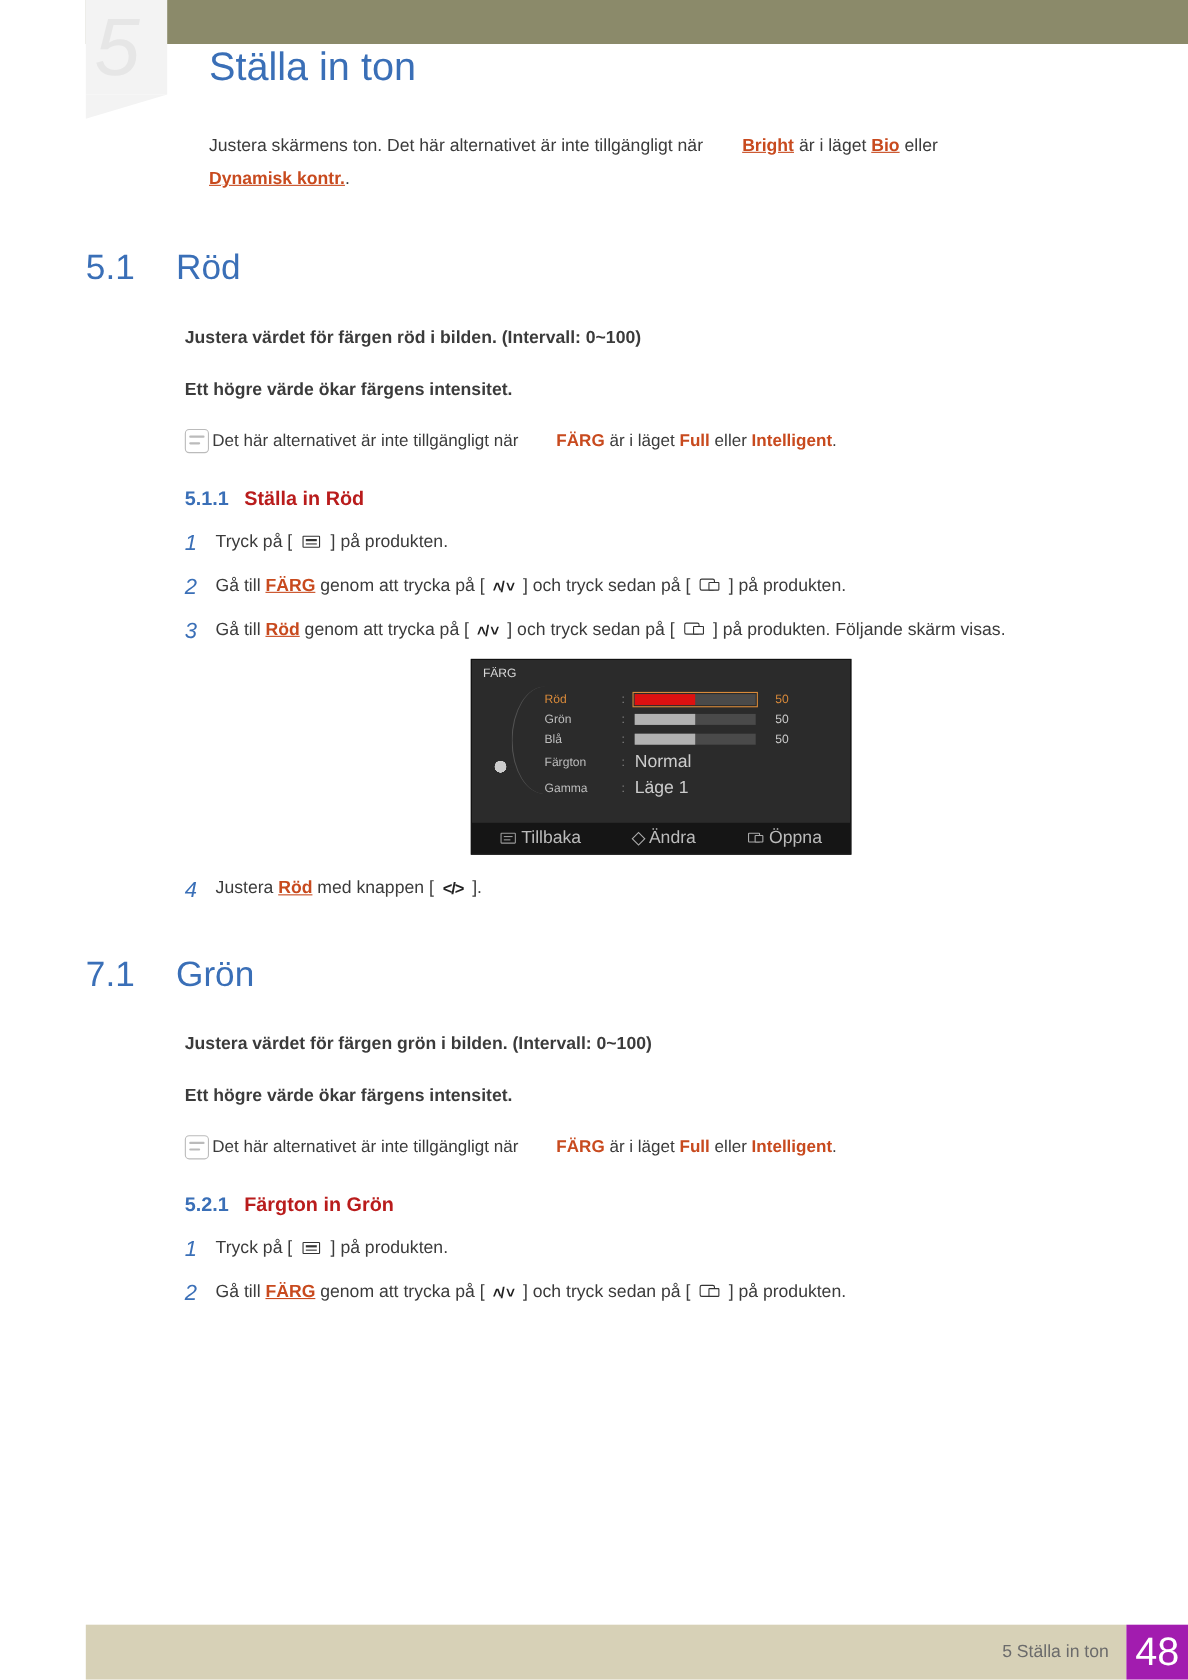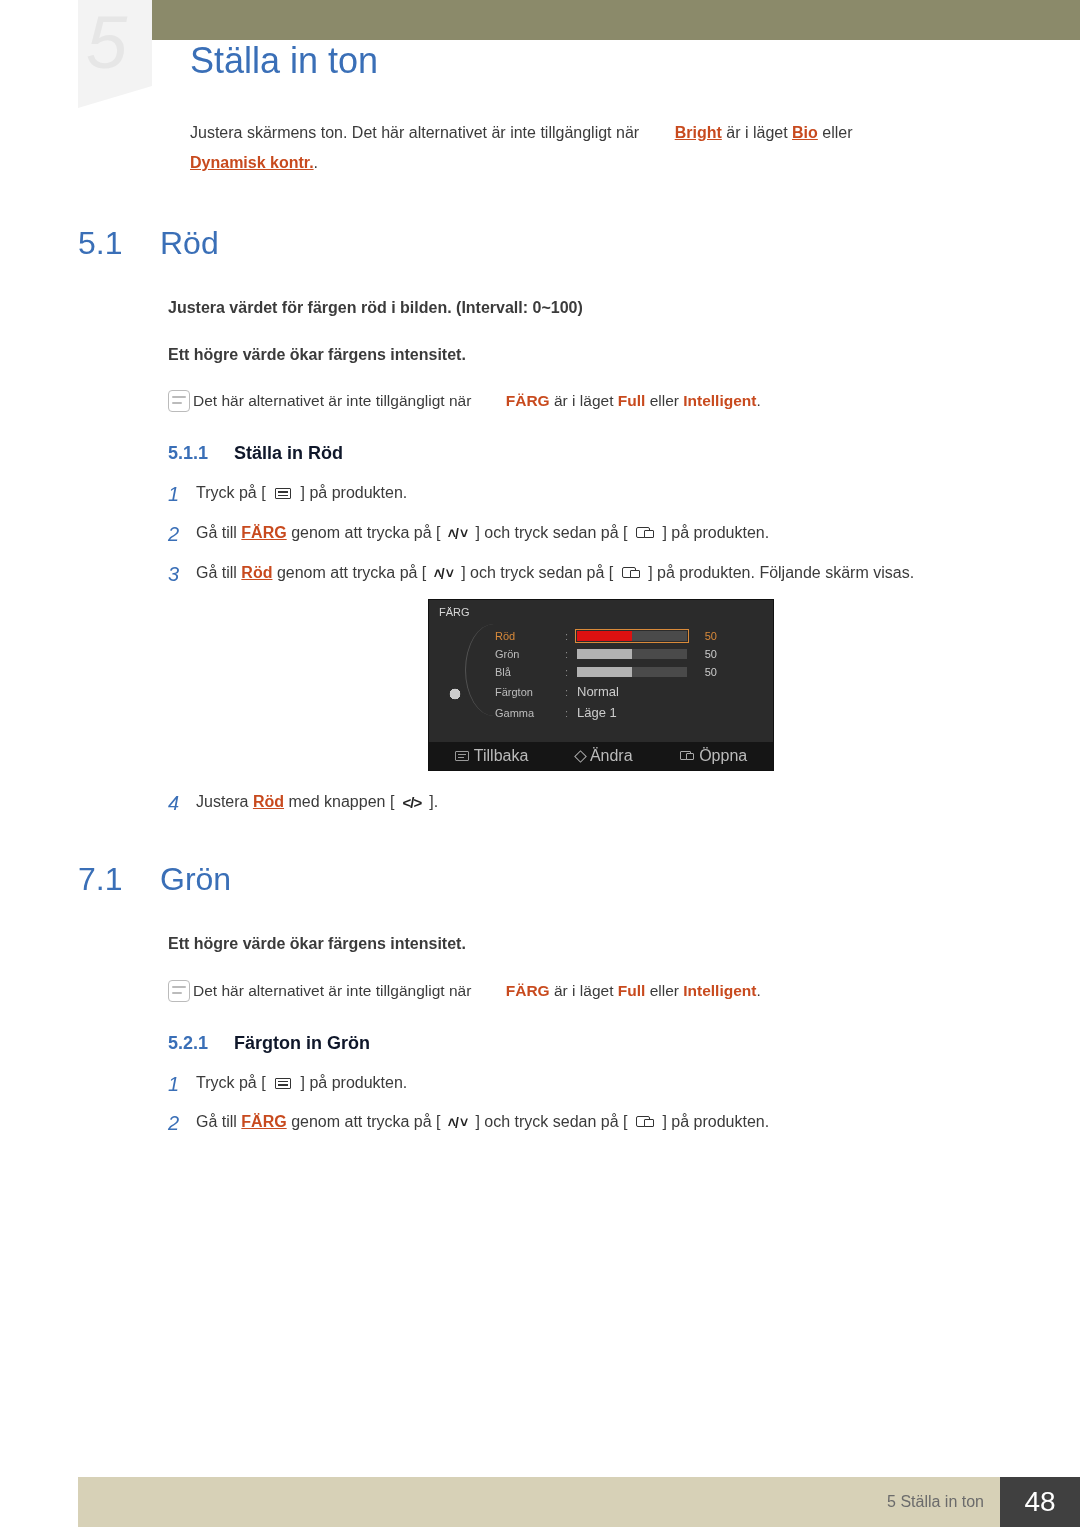--- a/index.html
+++ b/index.html
@@ -113,27 +113,27 @@
     background: #bbb;
     border-radius: 1px;
   }
   .note-icon::before { top: 5px; }
   .note-icon::after { top: 11px; width: 10px; }
   .note-text { line-height: 1.55; font-size: 15.5px; }
   .note-text .orange { color: #c84a1e; }
   .note-text .bold { font-weight: 700; }
   .subsec-row {
     display: flex;
-    gap: 26px;
+    gap: 14px;
     margin-top: 22px;
     margin-bottom: 16px;
     text-align: right;
   }
   .subsec-num { color: #3a6fb7; font-weight: 700; font-size: 18px; }
-  .subsec-title { color: #0f172a; font-weight: 700; font-size: 18px; }
+  .subsec-title { color: #b91c1c; font-weight: 700; font-size: 18px; }
   ol.steps {
     list-style: none;
     counter-reset: step;
   }
   ol.steps > li {
     counter-increment: step;
     position: relative;
     padding-left: 28px;
     margin-bottom: 14px;
     line-height: 1.6;
@@ -298,21 +298,21 @@
     outline: 1px solid #d98a3a;
     outline-offset: 1px;
   }
   .osd-val {
     width: 24px;
     text-align: right;
     font-size: 11px;
     color:#ccc;
   }
   .osd-val.sel { color:#d98a3a; }
-  .osd-text { font-size: 13px; color: #ccc; }
+  .osd-text { font-size: 16px; color: #ccc; }
   .osd-footer {
     background: #151515;
     display: flex;
     justify-content: space-around;
     align-items: center;
     padding: 5px 6px;
     font-size: 16px;
     color: #bbb;
     gap: 8px;
   }
@@ -373,27 +373,27 @@
     flex: 1;
     background: #d7d1b7;
     display: flex;
     align-items: center;
     justify-content: flex-end;
     padding-right: 16px;
     color: #6b6b6b;
     font-size: 16px;
   }
   .page-footer .pn {
-    width: 80px;
-    background: #404040;
+    width: 56px;
+    background: #a21caf;
     color: #fff;
     display: flex;
     align-items: center;
     justify-content: center;
-    font-size: 28px;
+    font-size: 36px;
   }
 </style>
 </head>
 <body>
 
 <div class="top-band"></div>
 <div class="chapter-tab"></div>
 <div class="chapter-num">5</div>
 
 <div class="content">
@@ -551,20 +551,21 @@
         <span>].</span>
       </li>
     </ol>
   </div>
 
   <div class="sec-row" style="margin-top:46px">
     <div class="sec-num">7.1</div>
     <div class="sec-title">Grön</div>
   </div>
   <div class="sec-body">
+    <div class="p">Justera värdet för färgen grön i bilden. (Intervall: 0~100)</div>
     <div class="p">Ett högre värde ökar färgens intensitet.</div>
 
     <div class="note-row">
       <div class="note-icon"></div>
       <div class="note-text">
         <span>Det här alternativet är inte tillgängligt när</span>
         <span>&nbsp;&nbsp;&nbsp;&nbsp;&nbsp;&nbsp;</span>
         <span class="orange bold">FÄRG</span>
         <span> är i läget </span>
         <span class="orange bold">Full</span>

